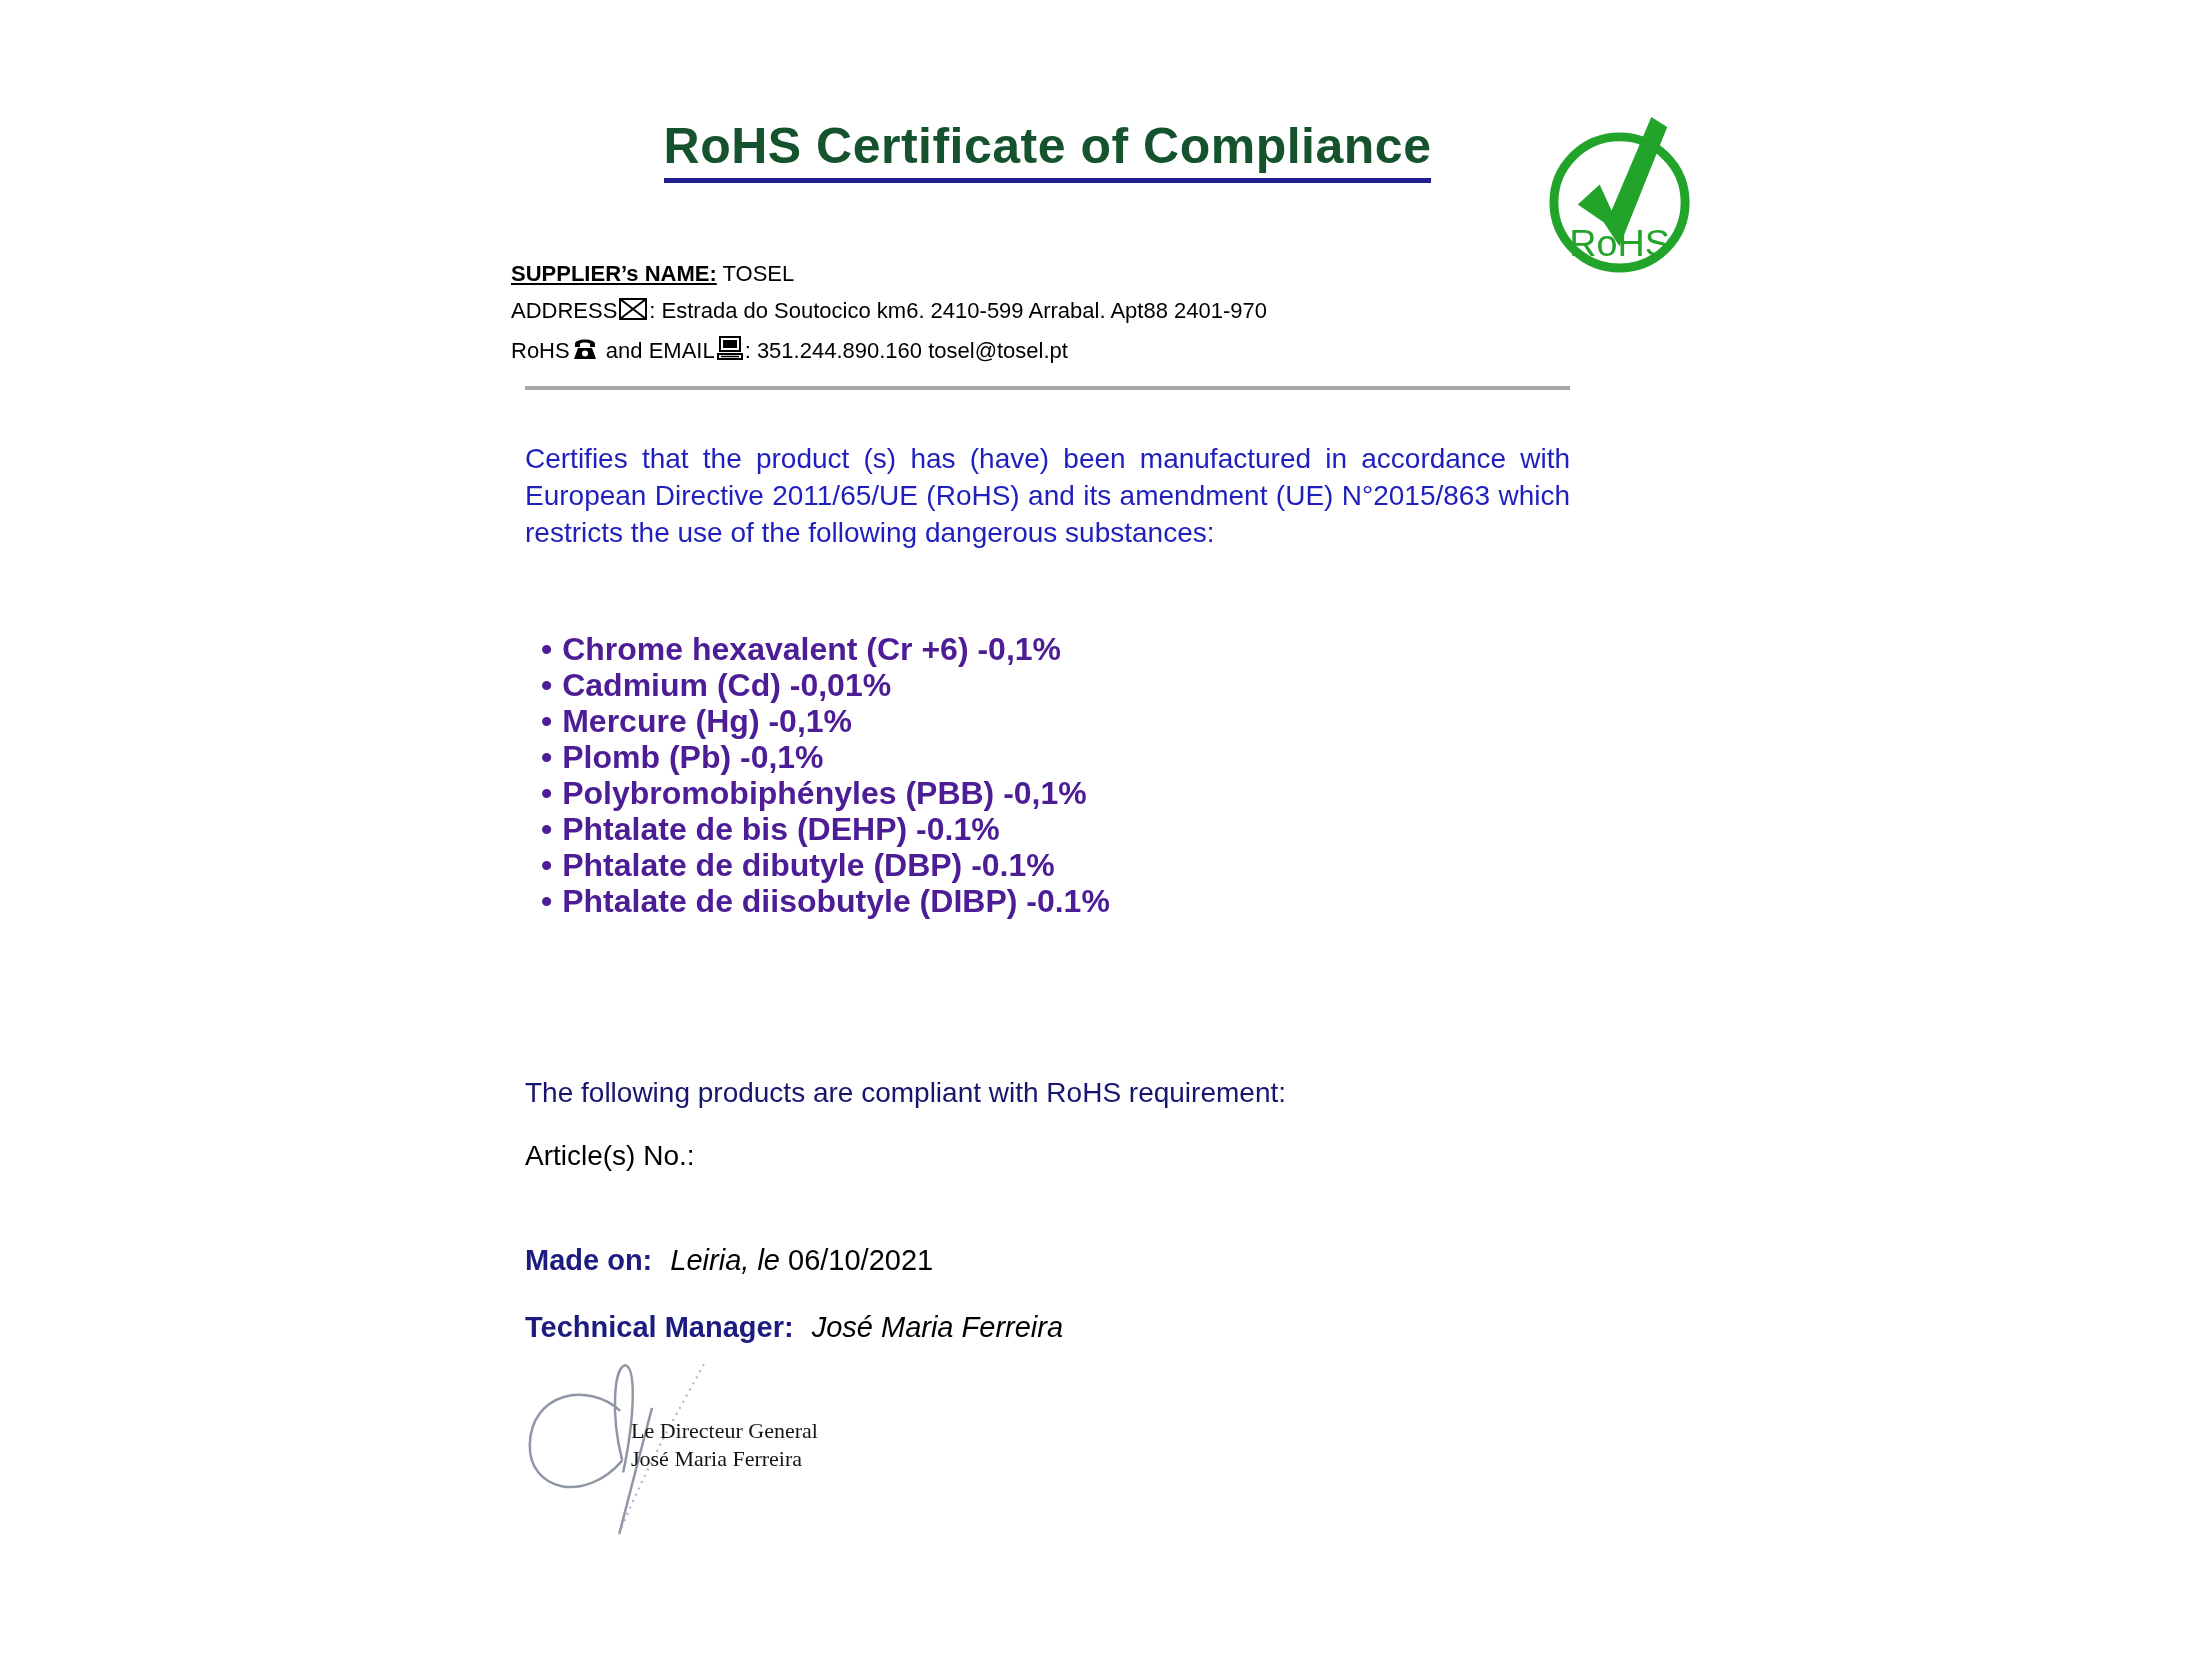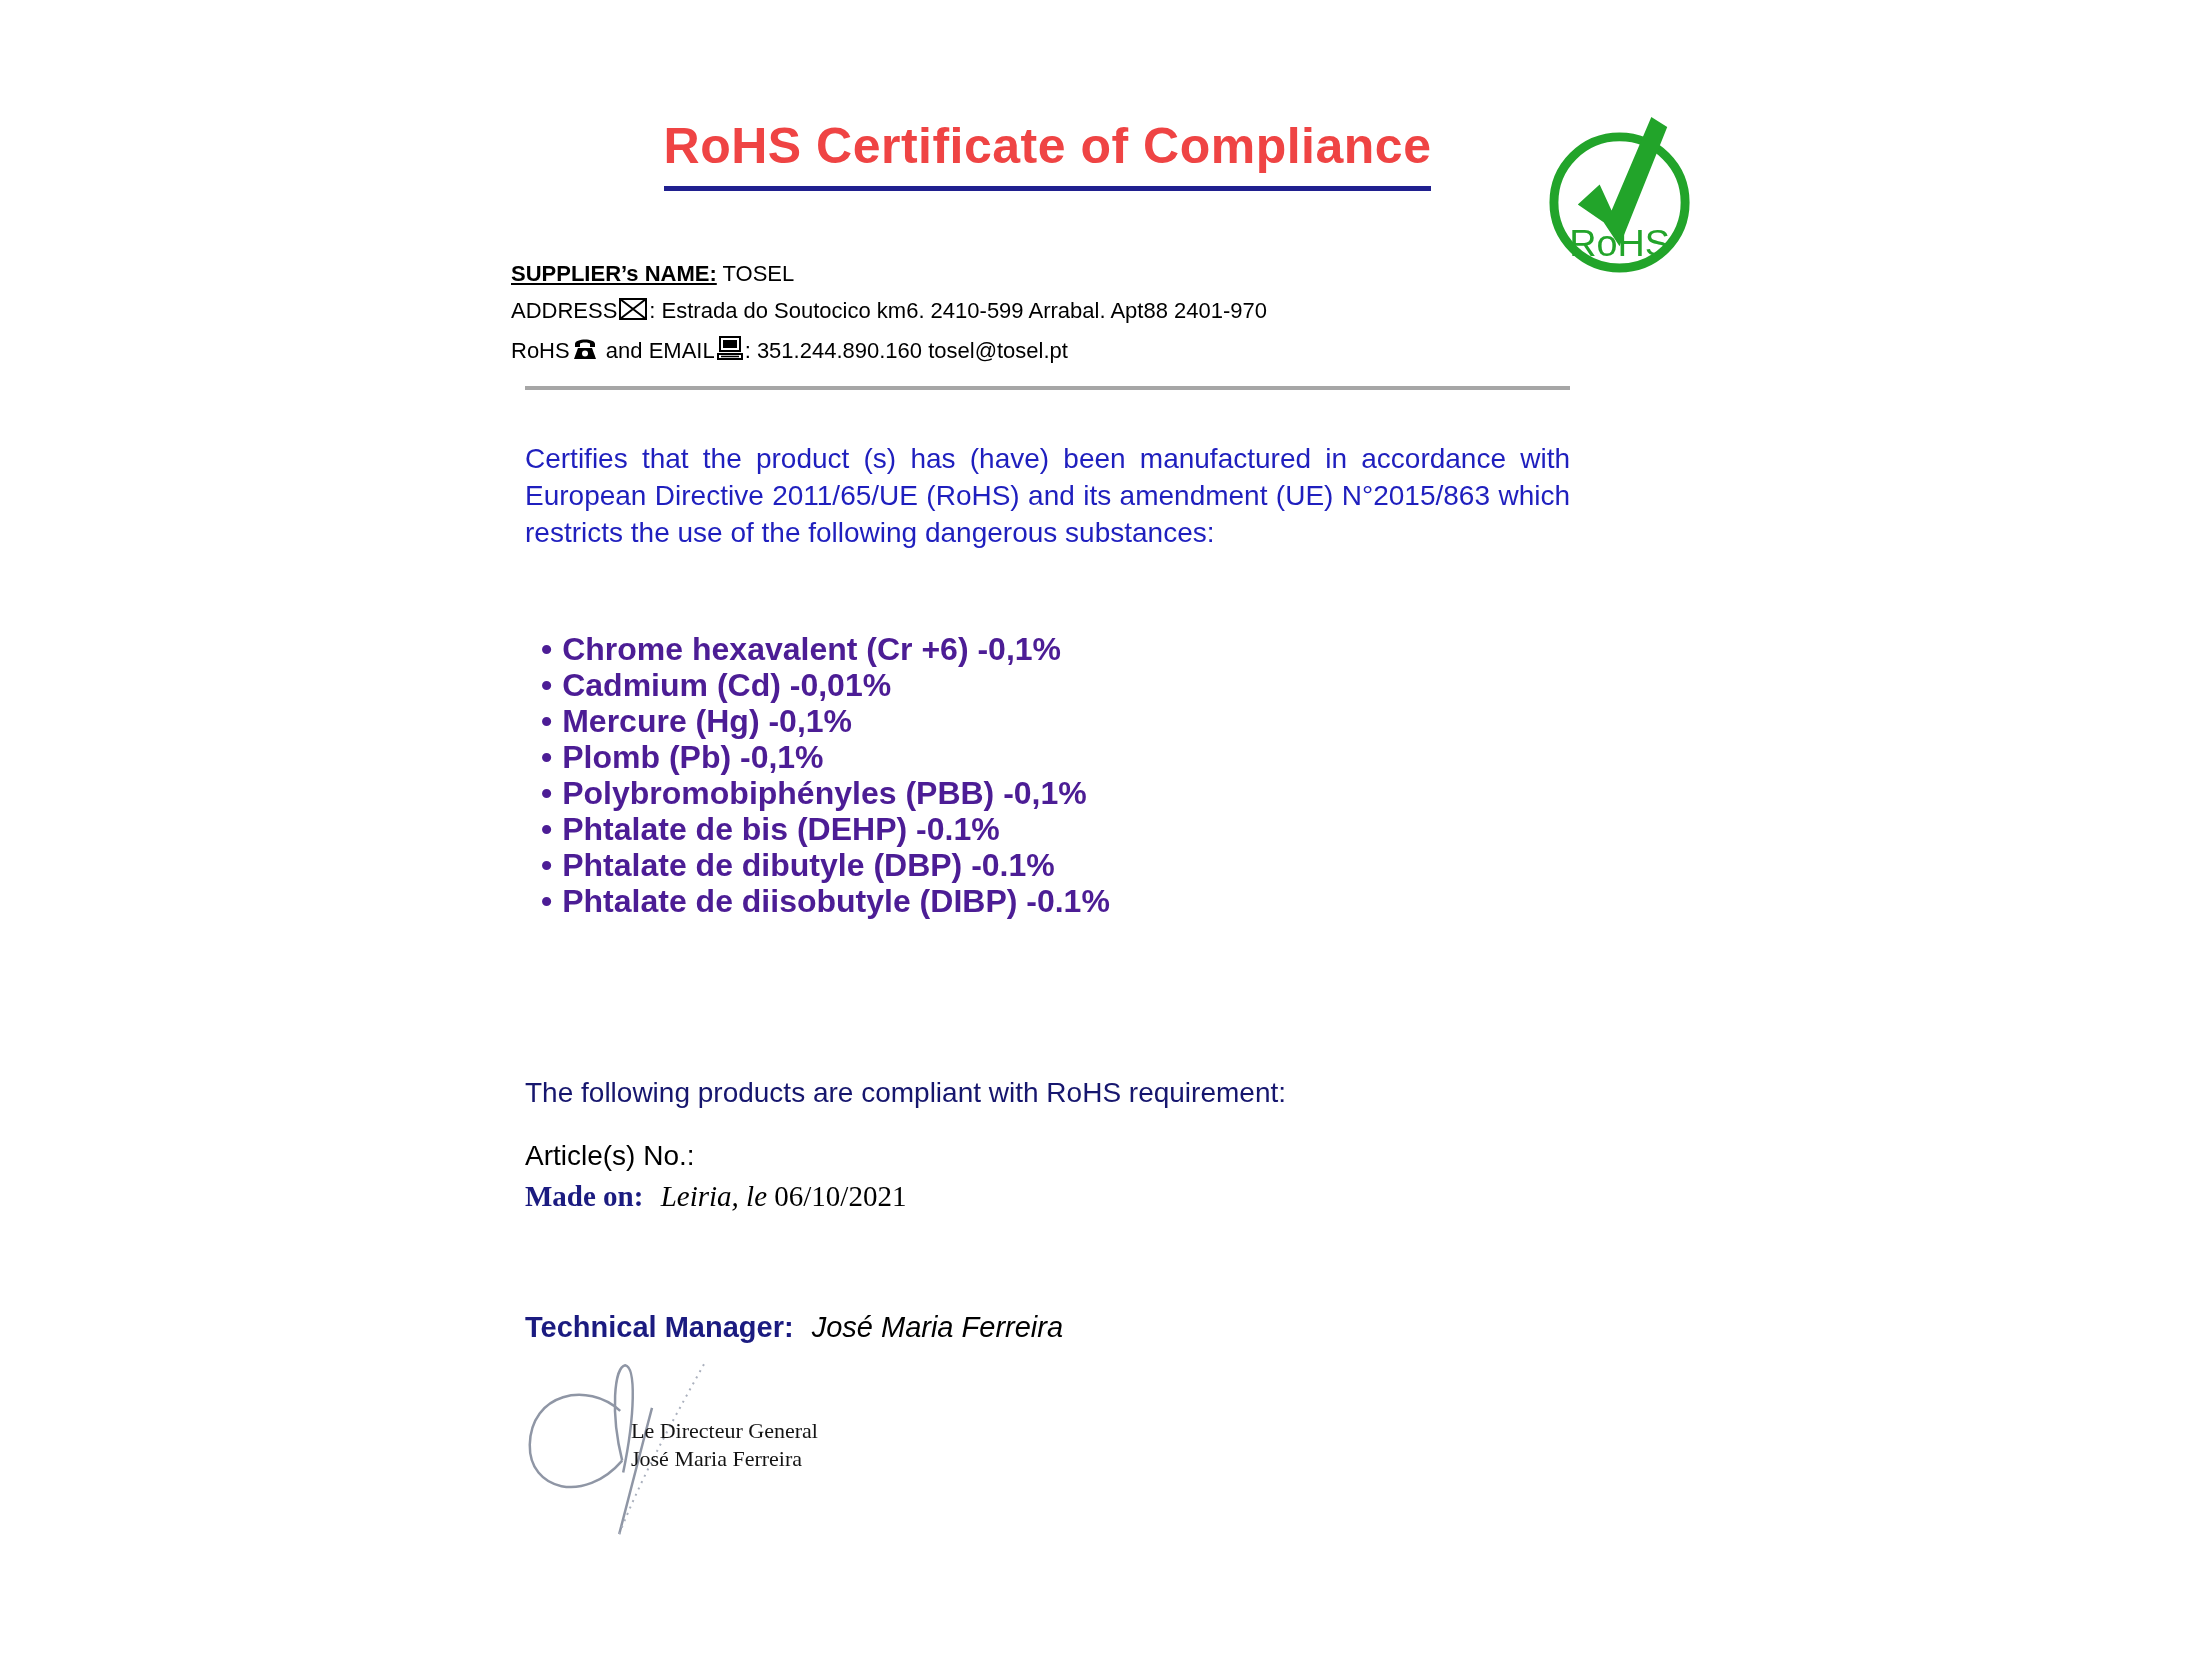--- a/index.html
+++ b/index.html
@@ -8,22 +8,22 @@
     width:2207px;height:1655px;
     background:#ffffff;
     font-family:"Liberation Sans",sans-serif;
     color:#000;
     overflow:hidden;
   }
   
   .title-wrap{position:absolute;left:525px;top:117px;width:1045px;text-align:center;}
   .doc-title{
     display:inline-block;
-    font-size:50px;font-weight:bold;color:#ef4444;
-    border-bottom:5px solid #20208f;padding-bottom:11px;
+    font-size:50px;font-weight:bold;color:#14532d;
+    border-bottom:5px solid #20208f;padding-bottom:3px;
     letter-spacing:0.5px;
   }
   
   .rohs-logo{position:absolute;left:1544px;top:105px;width:159px;height:179px;}
   
   .supplier{position:absolute;left:511px;top:255px;font-size:22px;line-height:37px;color:#000;}
   .supplier .lbl-bold{font-weight:bold;}
   .supplier .lbl-underline{text-decoration:underline;}
   .inline-icon{display:inline-block;vertical-align:-3px;margin:0 1px;}
   
@@ -35,21 +35,21 @@
     text-align:justify;
   }
   
   .substances{position:absolute;left:525px;top:631px;margin:0;padding:0 0 0 16px;list-style:none;}
   .substances li{font-size:32px;line-height:36px;color:#4c1d95;font-weight:bold;}
   .substances li::before{content:"\2022";margin-right:10px;}
   
   .following{position:absolute;left:525px;top:1077px;font-size:28px;color:#16166e;}
   .article{position:absolute;left:525px;top:1140px;font-size:28px;color:#000;}
   
-  .made-on{position:absolute;left:525px;top:1180px;font-size:29px;font-family:Liberation Serif, serif;}
+  .made-on{position:absolute;left:525px;top:1244px;font-size:29px;}
   .tech-mgr{position:absolute;left:525px;top:1311px;font-size:29px;}
   .navy-label{font-weight:bold;color:#1b1b80;margin-right:10px;}
   .italic-val{font-style:italic;color:#000;}
   .plain-val{color:#000;}
   
   .signature{position:absolute;left:493px;top:1353px;width:318px;height:239px;}
   .signature svg{position:absolute;left:0;top:0;}
   .sig-text{
     position:absolute;left:90px;top:64px;
     font-family:"Liberation Serif",serif;

